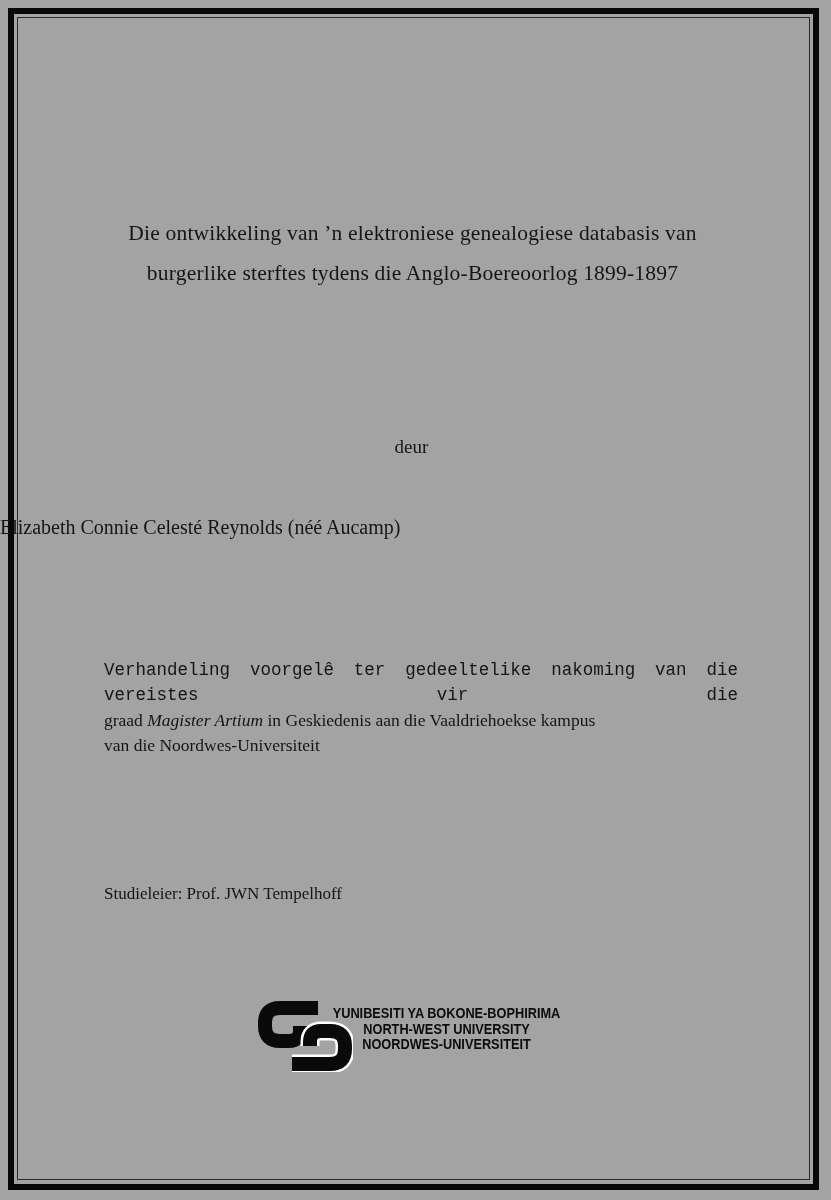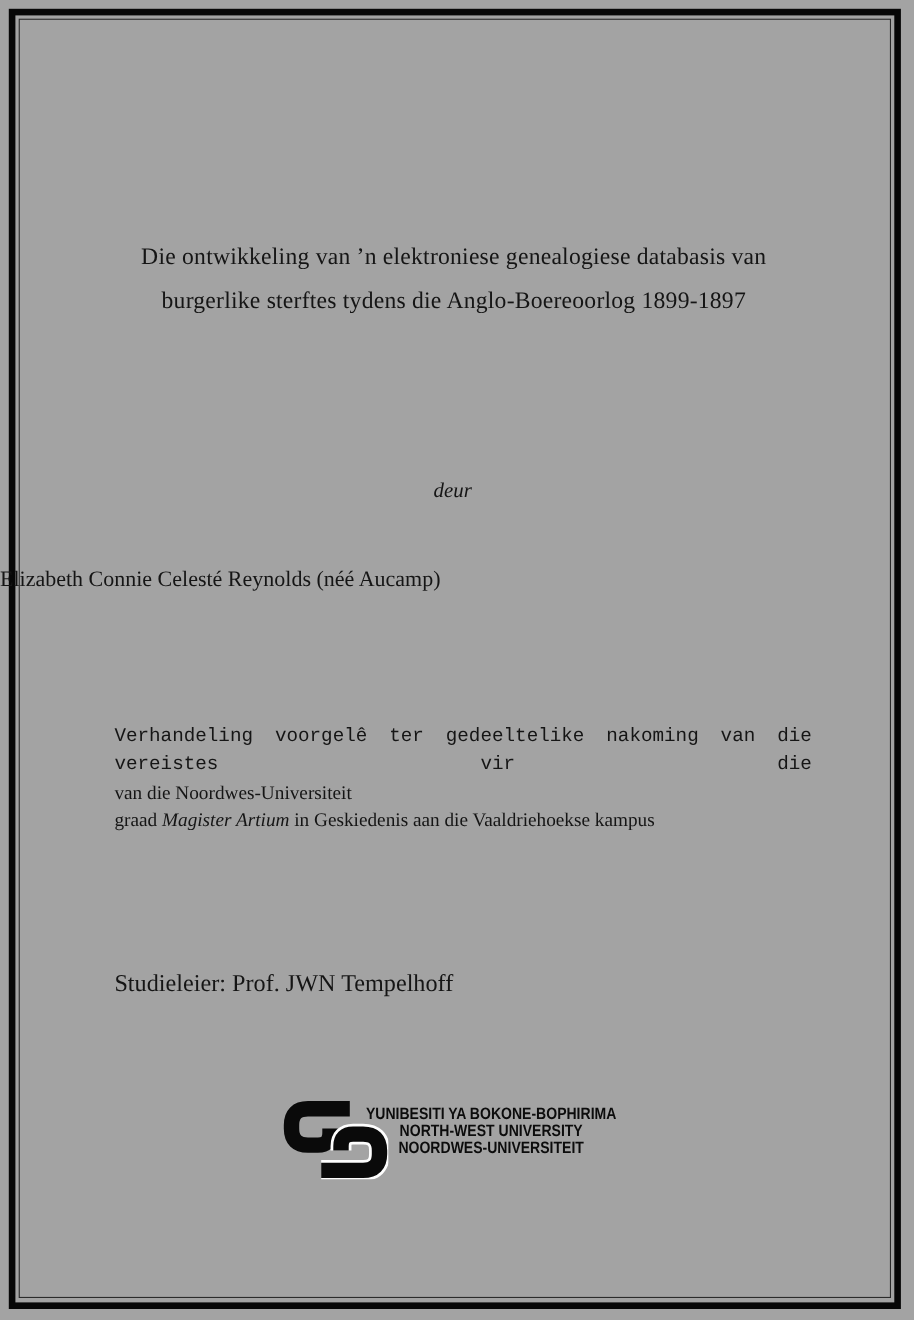--- a/index.html
+++ b/index.html
@@ -16,37 +16,37 @@
     position:absolute; top:17px; left:17px; right:21px; bottom:20px;
     border:1.5px solid #2b2b2b;
   }
   .title-block {
     position:absolute; top:213px; left:52px; right:58px;
     text-align:center; font-size:21.5px; line-height:40px;
     letter-spacing:0.2px;
   }
   .byline {
     position:absolute; top:436px; left:0; right:8px;
-    text-align:center; font-size:19px;font-style:italic;
+    text-align:center; font-size:19px;
   }
   .author-line {
     position:absolute; top:516px; left:0; right:8px;
     text-align:left; font-size:20px;
   }
   .statement {
     position:absolute; top:658px; left:104px; width:634px;
     font-size:17.5px; line-height:25px;
   }
   .statement .justified {
     text-align:justify; text-align-last:justify; text-justify:inter-word;font-family:Liberation Mono, monospace;
   }
   .statement .italic { font-style:italic; }
   .supervisor-block {
     position:absolute; top:880px; left:104px;
-    font-size:22px; line-height:27px;
+    font-size:17px; line-height:27px;
   }
   .date-glyph { font-style:italic; font-weight:bold; }
   .logo {
     position:absolute; top:999px; left:257px; width:330px; height:80px;
   }
   .logo-mark { position:absolute; top:1px; left:0; }
   .logo-text {
     position:absolute; top:6px; left:62px; width:300px;
     transform:scaleX(0.85); transform-origin:0 0;
     text-align:center; white-space:nowrap;
@@ -66,22 +66,22 @@
     <div>Die ontwikkeling van ’n elektroniese genealogiese databasis van</div>
     <div>burgerlike sterftes tydens die Anglo-Boereoorlog 1899-1897</div>
   </div>
 
   <div class="byline">deur</div>
 
   <div class="author-line">Elizabeth Connie Celesté Reynolds (néé Aucamp)</div>
 
   <div class="statement">
     <div class="justified">Verhandeling voorgelê ter gedeeltelike nakoming van die vereistes vir die</div>
+    <div><span>graad </span><span class="italic">Magister Artium</span><span> in Geskiedenis aan die Vaaldriehoekse kampus</span></div>
     <div>van die Noordwes-Universiteit</div>
-    <div><span>graad </span><span class="italic">Magister Artium</span><span> in Geskiedenis aan die Vaaldriehoekse kampus</span></div>
   </div>
 
   <div class="supervisor-block">
     <div>Studieleier: Prof. JWN Tempelhoff</div>
   </div>
 
   <div class="logo">
     <svg class="logo-mark" width="96" height="72" viewBox="0 0 96 72" xmlns="http://www.w3.org/2000/svg">
 
       <path d="M 61 8 H 23 Q 8 8 8 23 V 26 Q 8 41 23 41 H 32 Q 43 41 43 30 V 26" fill="none" stroke="#0a0a0a" stroke-width="14"></path>

